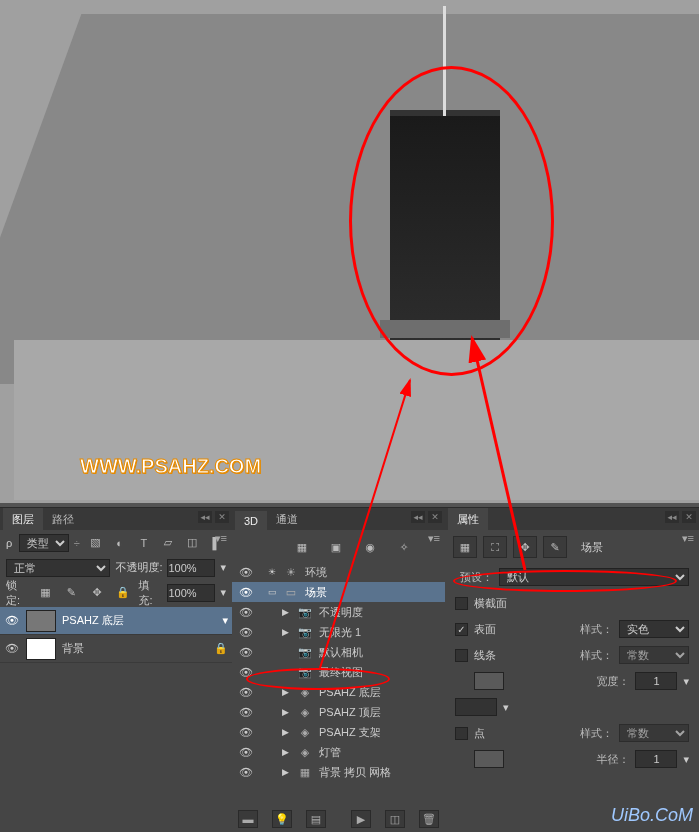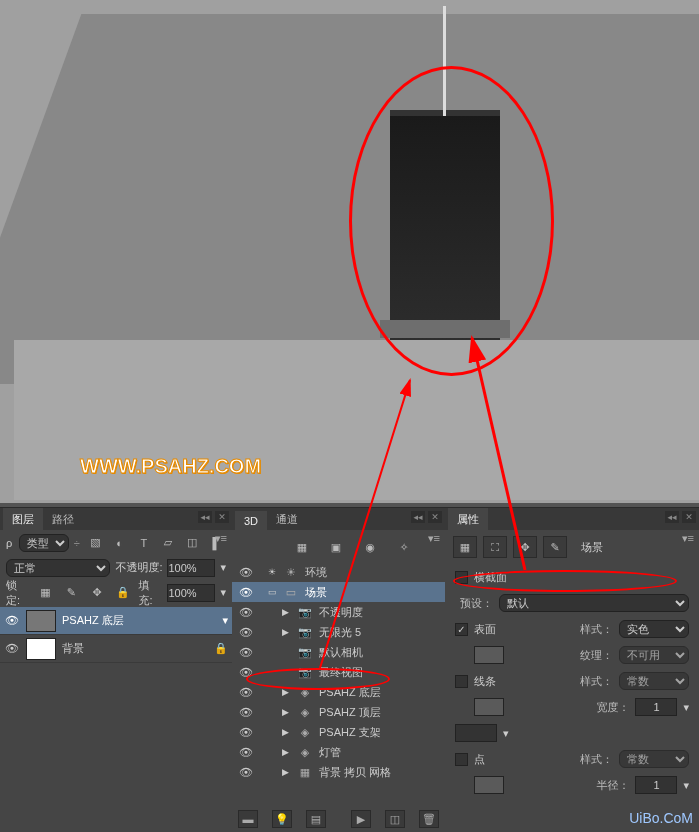--- a/index.html
+++ b/index.html
@@ -4,42 +4,42 @@
 <style>
   * { box-sizing: border-box; margin: 0; padding: 0; font-family: "Microsoft YaHei", sans-serif; }
   body { width: 699px; height: 832px; background: #535353; color: #ccc; font-size: 11px; overflow: hidden; position: relative; }
   .viewport { position: absolute; top: 0; left: 0; width: 699px; height: 503px; background: #a0a0a0; }
   .ground-shadow { position: absolute; left: 14px; top: 14px; width: 900px; height: 370px; background: #888; transform: skewX(-20deg); }
   .floor { position: absolute; left:14px; top:340px; width:690px; height:160px; background:#a8a8a8; }
   .building { position: absolute; left: 390px; top: 110px; width: 110px; height: 230px; background: linear-gradient(#1a1a1a,#2d2d2d); border-top:6px solid #333; }
   .building::after{content:"";position:absolute;left:48%;top:-110px;width:3px;height:110px;background:#ddd;}
   .bld-base{position:absolute;left:380px;top:320px;width:130px;height:18px;background:#6e6e6e;}
   .watermark { position: absolute; left: 80px; top: 455px; font-size: 20px; font-weight: bold; color: #fff; -webkit-text-stroke: 1px #e58a00; text-shadow:1px 1px 0 #e58a00; }
-  .uibocom { position:absolute; right:6px; bottom:6px; color:#9fc8ff; font-size:14px; }
+  .uibocom { position:absolute; right:6px; bottom:6px; color:#9fc8ff; font-size:18px; font-style:italic; }
 
   .ellipse-main { position:absolute; left:349px; top:66px; width:205px; height:310px; border:3px solid red; border-radius:50%; pointer-events:none; }
   .ellipse-small { position:absolute; left:246px; top:668px; width:144px; height:22px; border:2px solid red; border-radius:50%; pointer-events:none; z-index:50;}
   .ellipse-preset { position:absolute; left:453px; top:570px; width:224px; height:22px; border:2px solid red; border-radius:50%; pointer-events:none; z-index:50;}
   svg.ann { position:absolute; left:0; top:0; pointer-events:none; z-index:40; }
 
   .panel { position: absolute; background: #454545; border-top:1px solid #2a2a2a; }
   .panel-left { left:0; top:507px; width:232px; height:385px; }
   .panel-mid  { left:232px; top:507px; width:213px; height:325px; }
   .panel-right{ left:445px; top:507px; width:254px; height:325px; }
 
   .tabbar { height:22px; background:#383838; display:flex; align-items:flex-end; padding-left:3px; position:relative; }
   .tab { padding:4px 9px 3px; color:#bbb; cursor:default; }
   .tab.active { background:#454545; color:#eee; }
   .tabbar .dock { position:absolute; right:3px; top:3px; display:flex; gap:3px; }
   .dockbtn { width:14px; height:12px; background:#2e2e2e; color:#888; font-size:9px; display:flex; align-items:center; justify-content:center; }
   .menudash{ width:14px;height:12px;font-size:11px;color:#aaa;display:flex;align-items:center;justify-content:center;}
 
   .row { height:25px; display:flex; align-items:center; padding:0 6px; gap:5px; }
   select, input[type=text] { background:#333; color:#ccc; border:1px solid #222; height:18px; font-size:11px; }
-  select{ padding:0 3px;border-radius:6px;}
+  select{ padding:0 3px;}
   .pct{ width:48px; text-align:left; }
   .iconbtn { width:22px; height:22px; display:inline-flex; align-items:center; justify-content:center; color:#bbb; }
   .layer-list{ padding:2px 0;}
   .layer-row{ height:28px; display:flex; align-items:center; padding:0 4px; gap:6px; border-bottom:1px solid #3a3a3a;}
   .layer-row.sel{ background:#5a738e; color:#fff;}
   .eye{ width:16px; text-align:center; }
   .thumb{ width:30px; height:22px; background:#777; border:1px solid #222; }
   .thumb.bg{ background:#fff;}
   .lock-ic{ margin-left:auto; color:#999; }
 
@@ -196,21 +196,21 @@
         <span class="indent" style="width:14px"></span>
         <span class="arrow">▶</span>
         <span class="ico">📷</span>
         <span>不透明度</span>
       </div>
       <div class="tree-row">
         <span class="eye">👁</span>
         <span class="indent" style="width:14px"></span>
         <span class="arrow">▶</span>
         <span class="ico">📷</span>
-        <span>无限光 5</span>
+        <span>无限光 1</span>
       </div>
       <div class="tree-row">
         <span class="eye">👁</span>
         <span class="indent" style="width:14px"></span>
         <span class="arrow"></span>
         <span class="ico">📷</span>
         <span>默认相机</span>
       </div>
       <div class="tree-row">
         <span class="eye">👁</span>
@@ -278,41 +278,35 @@
 
   <div class="hdr-icons">
     <div class="iconbtn">▦</div>
     <div class="iconbtn">⛶</div>
     <div class="iconbtn">✥</div>
     <div class="iconbtn">✎</div>
     <span class="prop-title">场景</span>
   </div>
 
   <div class="prop-row">
+    <span class="lbl">预设：</span>
+    <select><option>默认</option></select>
+  </div>
+
+  <div class="prop-row">
     <span class="cb"></span>
     <span>横截面</span>
-  </div>
-
-  <div class="prop-row">
-    <span class="lbl">预设：</span>
-    <select><option>默认</option></select>
   </div>
 
   <div class="prop-row">
     <span class="cb">✓</span>
     <span>表面</span>
     <span class="lbl-r">样式：</span>
     <select style="flex:0 0 70px"><option>实色</option></select>
   </div>
-  <div class="prop-row">
-    <span style="width:13px"></span>
-    <div class="swatch"></div>
-    <span class="lbl-r">纹理：</span>
-    <select style="flex:0 0 70px" disabled=""><option>不可用</option></select>
-  </div>
 
   <div class="prop-row">
     <span class="cb"></span>
     <span>线条</span>
     <span class="lbl-r">样式：</span>
     <select style="flex:0 0 70px" disabled=""><option>常数</option></select>
   </div>
   <div class="prop-row">
     <span style="width:13px"></span>
     <div class="swatch"></div>

